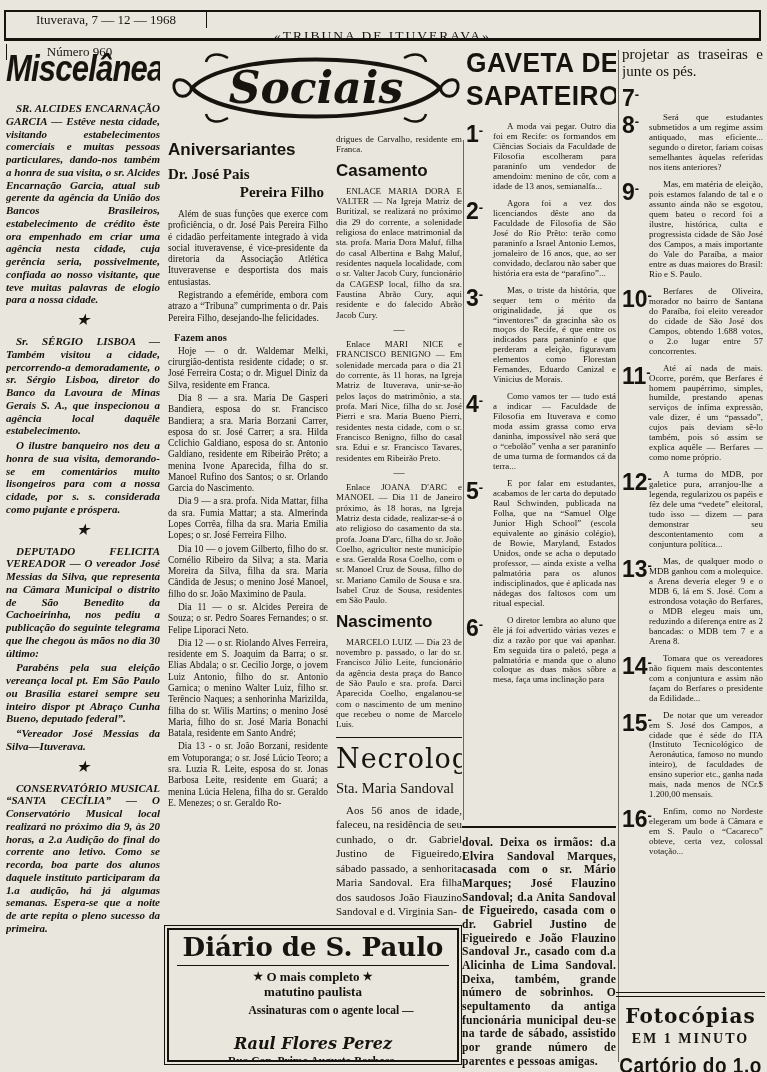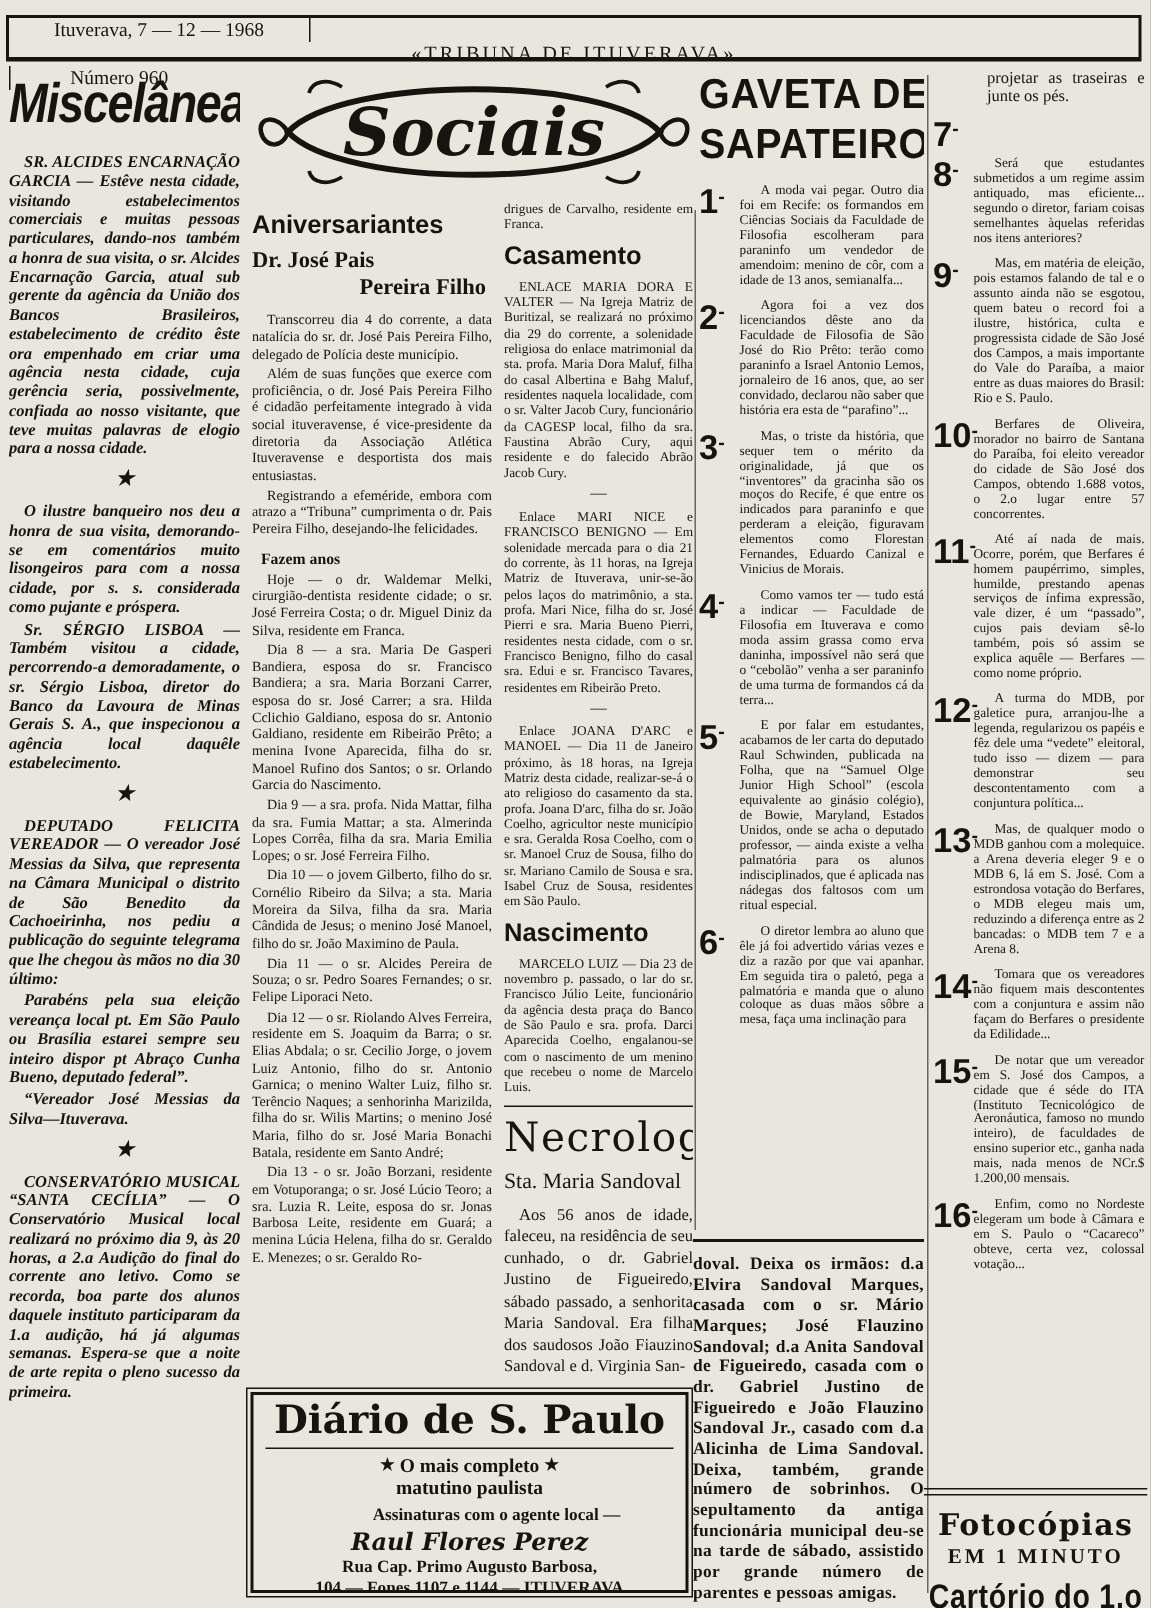--- a/index.html
+++ b/index.html
@@ -47,32 +47,32 @@
   .cdivider{text-align:center;font-size:11px;line-height:1;margin:4px 0;}
   .cdivider:empty{display:none;margin:0;}
   #necro-text{font-size:11px;line-height:1.32;}
   .rule{border:0;border-top:1px solid #17140f;margin:7px 0 5px;}
   
   .gitem{display:flex;margin:0 0 5px;}
   .gnum{width:27px;flex:none;font-family:"Liberation Sans",sans-serif;font-weight:bold;
         font-size:23px;line-height:.9;padding-top:2px;}
   .gdash{font-size:13px;vertical-align:7px;font-weight:bold;}
   .gtext{flex:1;font-size:8.9px;line-height:1.12;text-indent:14px;}
-  #col5 .carryover{font-size:11px;line-height:1.12;margin-bottom:6px;margin-left:36px;}
+  #col5 .carryover{font-size:15px;line-height:1.12;margin-bottom:6px;}
   
   #necro-cont{left:462px;top:826px;width:154px;height:242px;border-top:2px solid #17140f;padding-top:8px;}
   #necro-cont p{font-weight:bold;font-size:11.6px;line-height:1.18;letter-spacing:.2px;}
   
   #diario{left:167px;top:928px;width:292px;height:134px;border:2px solid #17140f;outline:1px solid #17140f;
           outline-offset:2px;background:#e9e6de;text-align:center;box-sizing:border-box;padding-top:3px;}
   #diario-title{font-family:"DejaVu Serif",serif;font-weight:bold;font-size:26px;line-height:1.1;}
   #diario hr{border:0;border-top:1px solid #17140f;margin:3px 8px;}
   .d-tag{font-weight:bold;font-size:13px;line-height:1.2;}
   .d-line{font-weight:bold;font-size:11.5px;line-height:1.3;margin-top:3px;padding-left:36px;}
-  #d-agent{font-family:"DejaVu Serif",serif;font-weight:bold;font-style:italic;font-size:16px;line-height:1.25;}
+  #d-agent{font-family:"DejaVu Serif",serif;font-weight:bold;font-style:italic;font-size:16px;line-height:1.25;margin-top:16px;}
   .d-addr{font-weight:bold;font-size:11.5px;line-height:1.25;}
   .adstar{font-size:11px;vertical-align:1px;}
   
   #fotocopias{left:616px;top:992px;width:149px;text-align:center;}
   .double-rule{border-top:1px solid #17140f;border-bottom:1px solid #17140f;height:3px;margin:0 0 8px;}
   #foto-title{font-family:"DejaVu Serif",serif;font-weight:bold;font-size:20px;letter-spacing:1px;line-height:1.1;}
   #foto-min{font-size:14px;font-weight:bold;letter-spacing:2px;margin-top:4px;}
   #foto-cart{font-family:"Liberation Sans",sans-serif;font-weight:bold;font-size:19px;
              transform:scaleY(1.2);transform-origin:center top;margin-top:6px;letter-spacing:.5px;}
   
@@ -100,22 +100,22 @@
     <div id="misc-title">Miscelânea</div>
     <div class="mtext">
 
         <div class="mitem">
           <p>SR. ALCIDES ENCARNAÇÃO GARCIA — Estêve nesta cidade, visitando estabelecimentos comerciais e muitas pessoas particulares, dando-nos também a honra de sua visita, o sr. Alcides Encarnação Garcia, atual sub gerente da agência da União dos Bancos Brasileiros, estabelecimento de crédito êste ora empenhado em criar uma agência nesta cidade, cuja gerência seria, possivelmente, confiada ao nosso visitante, que teve muitas palavras de elogio para a nossa cidade.</p>
 
           <div class="star">★</div>
         </div>
 
         <div class="mitem">
+          <p>Sr. SÉRGIO LISBOA — Também visitou a cidade, percorrendo-a demoradamente, o sr. Sérgio Lisboa, diretor do Banco da Lavoura de Minas Gerais S. A., que inspecionou a agência local daquêle estabelecimento.</p>
           <p>O ilustre banqueiro nos deu a honra de sua visita, demorando-se em comentários muito lisongeiros para com a nossa cidade, por s. s. considerada como pujante e próspera.</p>
-          <p>Sr. SÉRGIO LISBOA — Também visitou a cidade, percorrendo-a demoradamente, o sr. Sérgio Lisboa, diretor do Banco da Lavoura de Minas Gerais S. A., que inspecionou a agência local daquêle estabelecimento.</p>
 
           <div class="star">★</div>
         </div>
 
         <div class="mitem">
           <p>DEPUTADO FELICITA VEREADOR — O vereador José Messias da Silva, que representa na Câmara Municipal o distrito de São Benedito da Cachoeirinha, nos pediu a publicação do seguinte telegrama que lhe chegou às mãos no dia 30 último:</p>
           <p>Parabéns pela sua eleição vereança local pt. Em São Paulo ou Brasília estarei sempre seu inteiro dispor pt Abraço Cunha Bueno, deputado federal”.</p>
           <p>“Vereador José Messias da Silva—Ituverava.</p>
           <div class="star">★</div>
         </div>
@@ -138,21 +138,20 @@
   </div>
 
   <div class="abs" id="col2">
     <div class="sec-title">Aniversariantes</div>
     <div class="art-title">
       <div>Dr. José Pais</div>
       <div class="l2">Pereira Filho</div>
     </div>
     <div class="bodytext">
 
-    <p>Transcorreu dia 4 do corrente, a data natalícia do sr. dr. José Pais Pereira Filho, delegado de Polícia deste município.</p>
         <p>Além de suas funções que exerce com proficiência, o dr. José Pais Pereira Filho é cidadão perfeitamente integrado à vida social ituveravense, é vice-presidente da diretoria da Associação Atlética Ituveravense e desportista dos mais entusiastas.</p>
         <p>Registrando a efeméride, embora com atrazo a “Tribuna” cumprimenta o dr. Pais Pereira Filho, desejando-lhe felicidades.</p>
       </div>
     <div class="bodytext">
       <div id="fazem-title">Fazem anos</div>
     </div>
     <div class="bodytext">
 
     <p>Hoje — o dr. Waldemar Melki, cirurgião-dentista residente cidade; o sr. José Ferreira Costa; o dr. Miguel Diniz da Silva, residente em Franca.</p>
         <p>Dia 8 — a sra. Maria De Gasperi Bandiera, esposa do sr. Francisco Bandiera; a sra. Maria Borzani Carrer, esposa do sr. José Carrer; a sra. Hilda Cclichio Galdiano, esposa do sr. Antonio Galdiano, residente em Ribeirão Prêto; a menina Ivone Aparecida, filha do sr. Manoel Rufino dos Santos; o sr. Orlando Garcia do Nascimento.</p>

